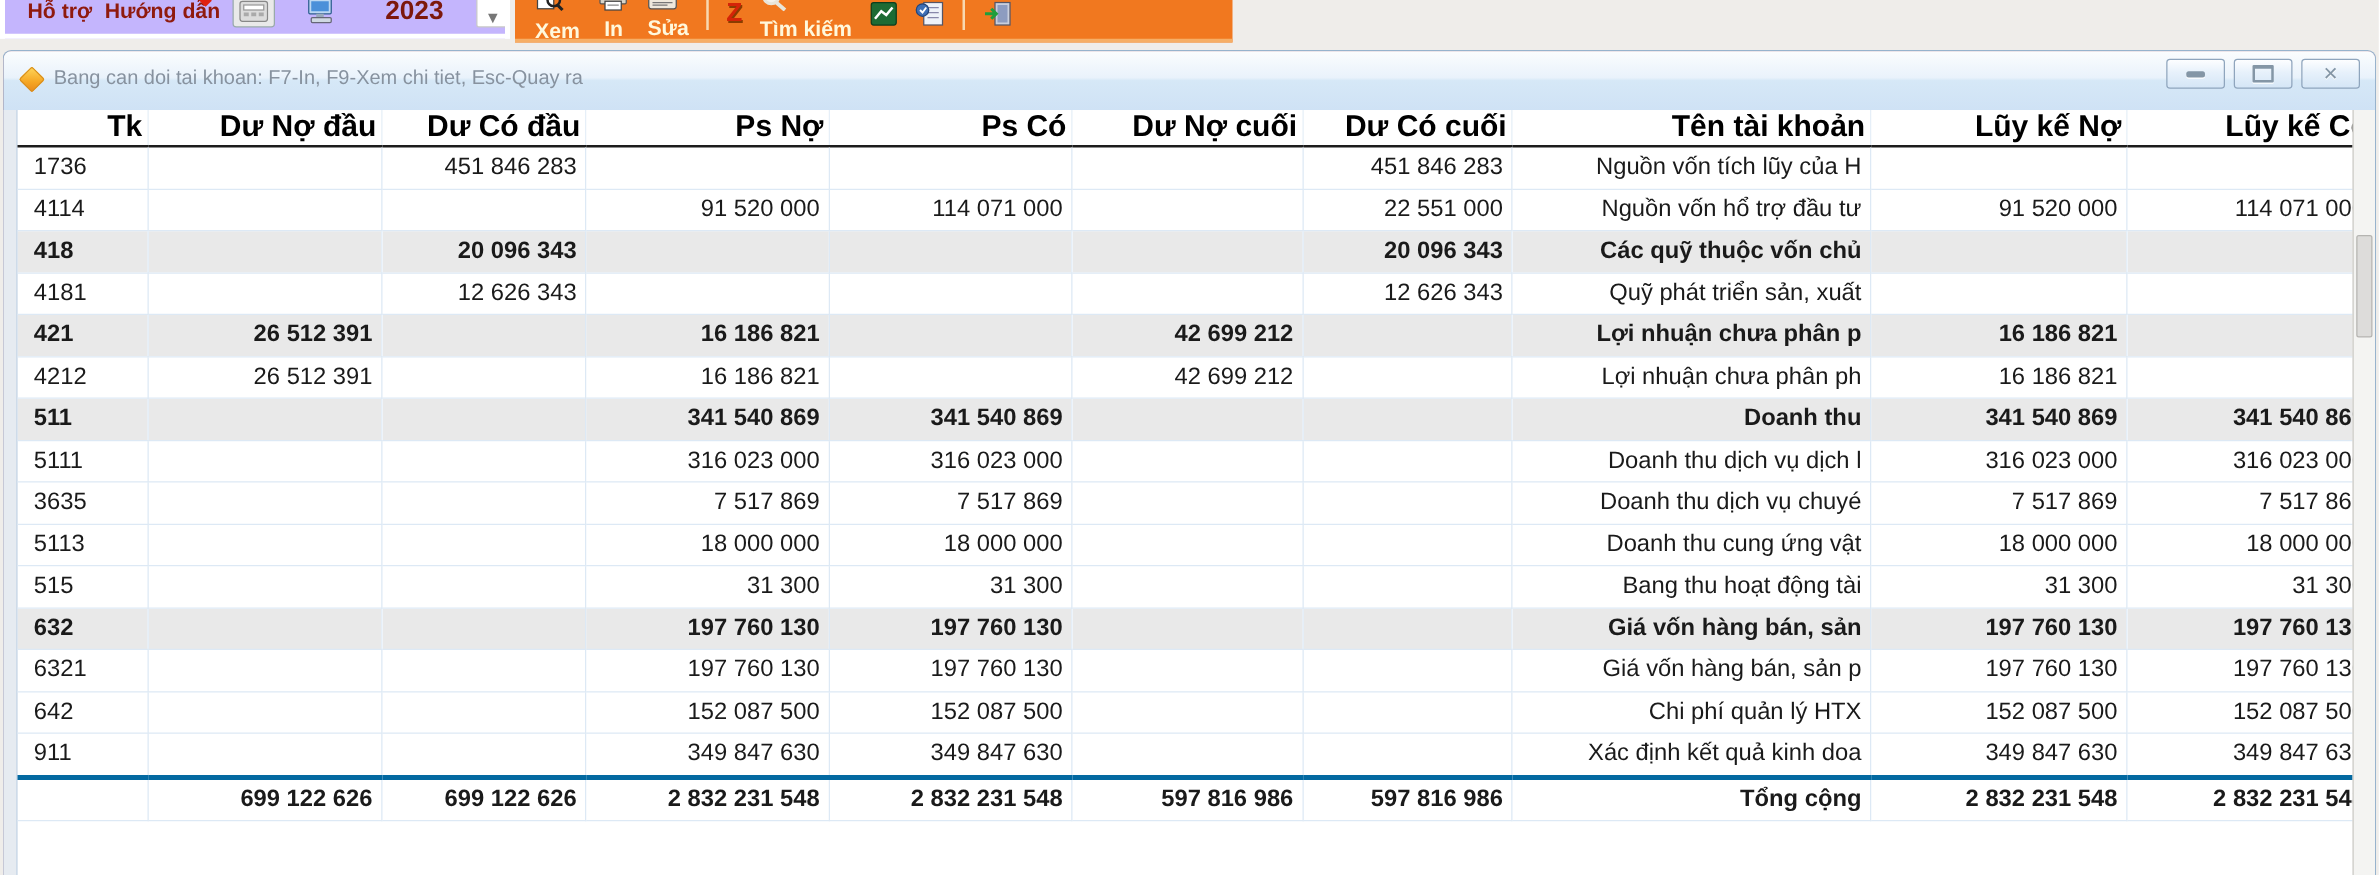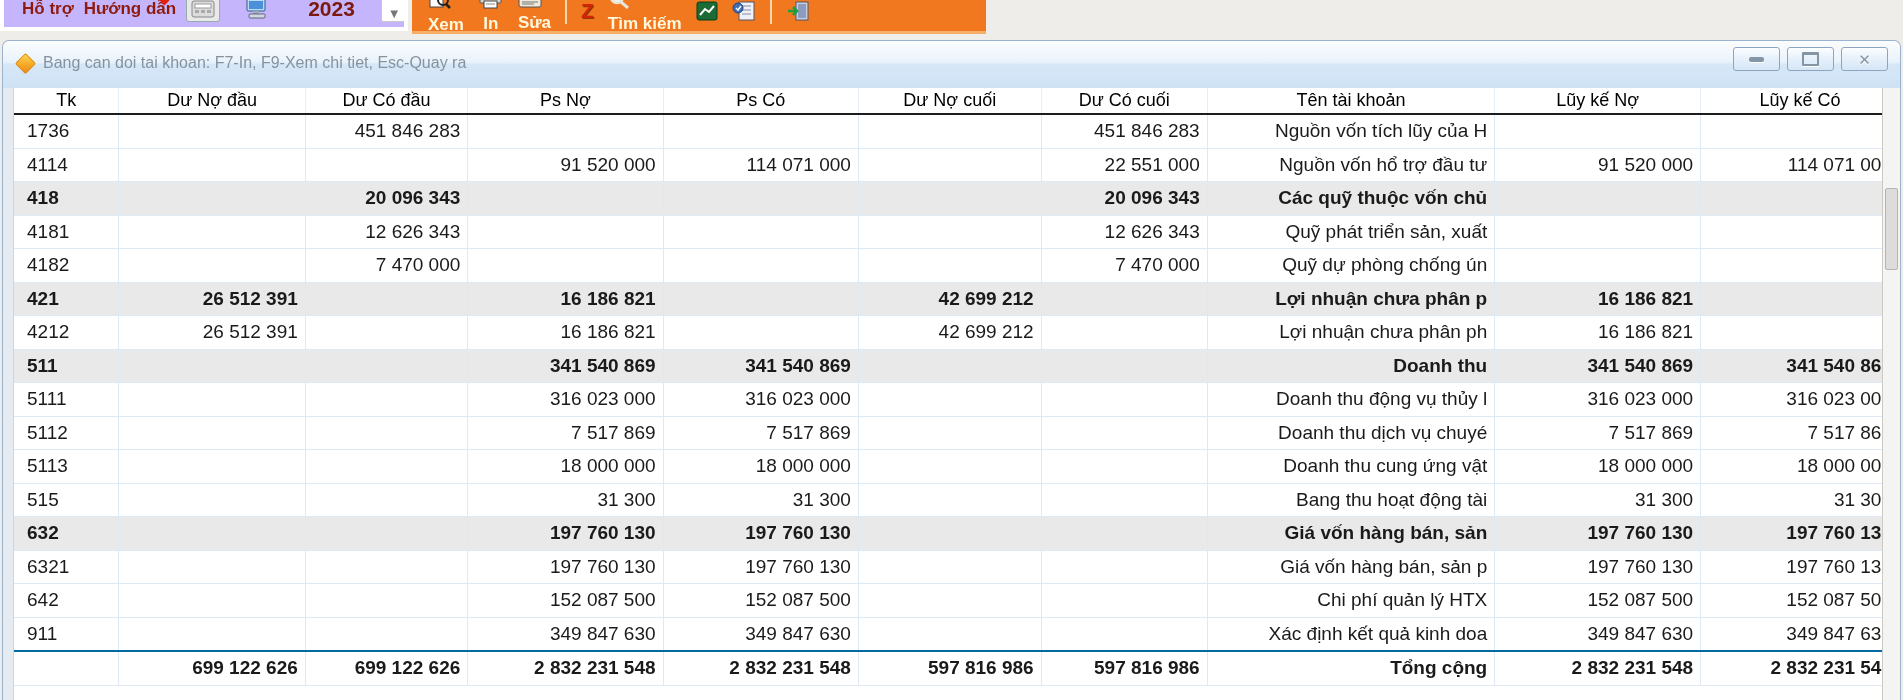--- a/index.html
+++ b/index.html
@@ -50,31 +50,31 @@
   .glyph-min{width:15px;height:5px;background:#8496a6;border-radius:2px;box-shadow:0 1px 0 #fff;}
   .glyph-restore{width:13px;height:9px;border:2px solid #8496a6;border-top-width:3px;border-radius:1px;
                  box-shadow:0 1px 0 #fff;}
   .glyph-close{color:#8496a6;font-size:15px;font-weight:bold;line-height:15px;text-shadow:0 1px 0 #fff;}
 
   
   .grid{position:absolute;top:47px;left:0;right:0;bottom:0;background:#fff;overflow:hidden;}
   .left-strip{position:absolute;left:0;top:0;bottom:0;width:10px;background:#e6ebf1;
               border-right:1px solid #c6d6e6;}
   .grid table{position:absolute;left:11px;top:0;table-layout:fixed;border-collapse:collapse;}
-  .grid th{font-size:18px;font-weight:normal;height:25px;text-align:center;padding:0 4px;
+  .grid th{font-size:24px;font-weight:bold;height:25px;text-align:right;padding:0 4px;
            border-bottom:2px solid #1c1c1c;border-right:1px solid #e6eff8;
            white-space:nowrap;overflow:hidden;background:#fff;}
   .grid td{font-size:19px;height:32.5px;padding:0 7px;border-right:1px solid #dde9f5;
            border-bottom:1px solid #dde9f5;white-space:nowrap;overflow:hidden;color:#1a1a1a;}
   .c-tk{text-align:left;padding-left:13px !important;}
   .c-num{text-align:right;}
   .c-name{text-align:right;padding-left:5px !important;}
   .c-name.indent{padding-left:18px !important;}
   tr.group td{background:#e9e9e9;font-weight:bold;}
-  tr.total td{font-weight:bold;border-top:2px solid #0369a1;background:#fff;}
+  tr.total td{font-weight:bold;border-top:4px solid #0369a1;background:#fff;}
 
   .vscroll{position:absolute;right:0;top:0;bottom:0;width:17px;background:#f4f4f2;
            border-left:1px solid #cccac6;}
   .vthumb{position:absolute;left:2px;right:2px;top:100px;height:80px;background:#dddcda;
           border:1px solid #b5b4b1;border-radius:2px;}
 
   .icon{display:inline-block;vertical-align:middle;}
 </style>
 </head>
 <body>
@@ -260,32 +260,20 @@
               <td class="c-num"></td>
               <td class="c-num">12 626 343</td>
               <td class="c-num"></td>
               <td class="c-num"></td>
               <td class="c-num"></td>
               <td class="c-num">12 626 343</td>
               <td class="c-name indent">Quỹ phát triển sản, xuất</td>
               <td class="c-num"></td>
               <td class="c-num"></td>
             </tr>
-            <tr>
-              <td class="c-tk">4182</td>
-              <td class="c-num"></td>
-              <td class="c-num">7 470 000</td>
-              <td class="c-num"></td>
-              <td class="c-num"></td>
-              <td class="c-num"></td>
-              <td class="c-num">7 470 000</td>
-              <td class="c-name indent">Quỹ dự phòng chống ún</td>
-              <td class="c-num"></td>
-              <td class="c-num"></td>
-            </tr>
             <tr class="group">
               <td class="c-tk">421</td>
               <td class="c-num">26 512 391</td>
               <td class="c-num"></td>
               <td class="c-num">16 186 821</td>
               <td class="c-num"></td>
               <td class="c-num">42 699 212</td>
               <td class="c-num"></td>
               <td class="c-name">Lợi nhuận chưa phân p</td>
               <td class="c-num">16 186 821</td>
@@ -316,26 +304,26 @@
               <td class="c-num">341 540 869</td>
             </tr>
             <tr>
               <td class="c-tk">5111</td>
               <td class="c-num"></td>
               <td class="c-num"></td>
               <td class="c-num">316 023 000</td>
               <td class="c-num">316 023 000</td>
               <td class="c-num"></td>
               <td class="c-num"></td>
-              <td class="c-name indent">Doanh thu động vụ thủy l</td>
+              <td class="c-name indent">Doanh thu dịch vụ dịch l</td>
               <td class="c-num">316 023 000</td>
               <td class="c-num">316 023 000</td>
             </tr>
             <tr>
-              <td class="c-tk">5112</td>
+              <td class="c-tk">3635</td>
               <td class="c-num"></td>
               <td class="c-num"></td>
               <td class="c-num">7 517 869</td>
               <td class="c-num">7 517 869</td>
               <td class="c-num"></td>
               <td class="c-num"></td>
               <td class="c-name indent">Doanh thu dịch vụ chuyé</td>
               <td class="c-num">7 517 869</td>
               <td class="c-num">7 517 869</td>
             </tr>

